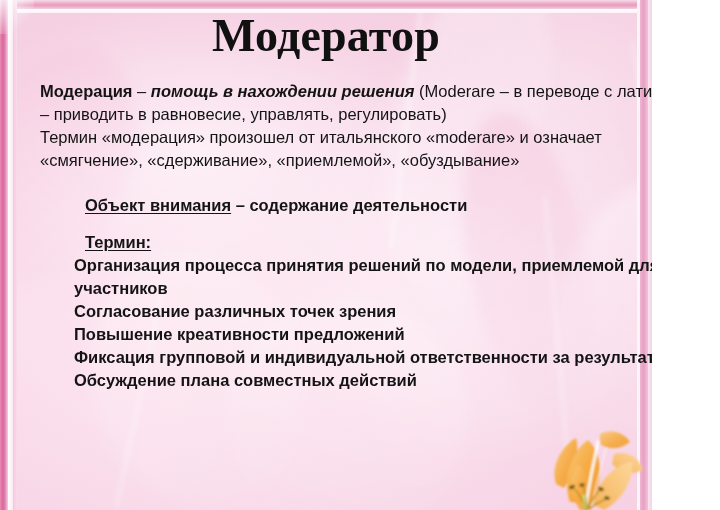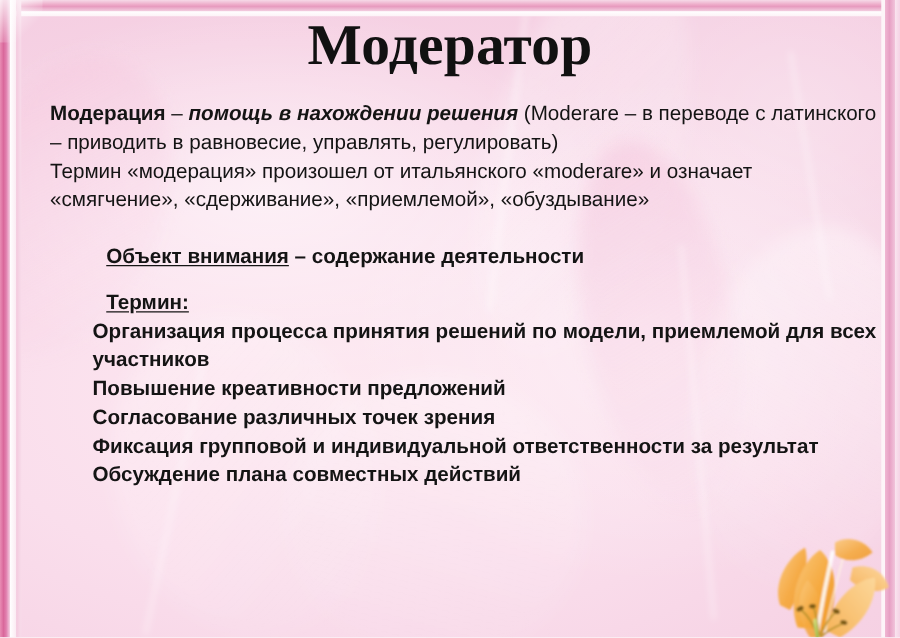--- a/index.html
+++ b/index.html
@@ -3,21 +3,21 @@
 <meta charset="utf-8">
 <title>Модератор</title>
 <style>
   html, body {
     margin: 0;
     padding: 0;
     background: #ffffff;
   }
   #slide {
     position: relative;
-    width: 720px;
+    width: 652px;
     height: 510px;
     overflow: hidden;
     font-family: "Liberation Sans", sans-serif;
     background: #f7d9e7;
   }
 
   
   .bg-base {
     position: absolute;
     inset: 0;
@@ -196,22 +196,22 @@
     <div class="block-gap-a"></div>
 
     <p class="heading"><span class="u">Объект  внимания</span><span> – содержание деятельности</span></p>
 
     <div class="block-gap-b"></div>
 
     <p class="heading"><span class="u">Термин:</span></p>
 
     <ul class="func-list">
       <li>Организация процесса принятия решений по модели, приемлемой для всех участников</li>
+      <li>Согласование различных точек зрения</li>
       <li>Повышение креативности предложений</li>
-      <li>Согласование различных точек зрения</li>
       <li>Фиксация групповой и индивидуальной ответственности за результат</li>
       <li>Обсуждение плана совместных действий</li>
     </ul>
   </div>
 
   <svg class="lily" viewBox="0 0 104 86">
     <defs>
       <linearGradient id="petalA" x1="0" y1="0" x2="1" y2="1">
         <stop offset="0%" stop-color="#fbc97e"></stop>
         <stop offset="55%" stop-color="#f5a93f"></stop>

